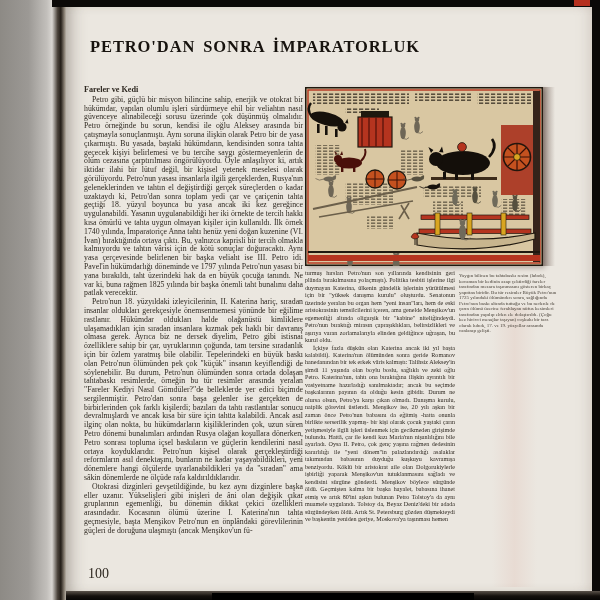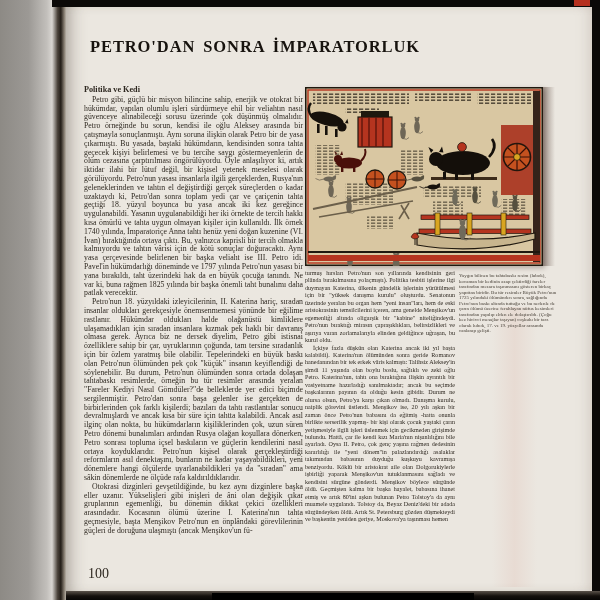--- a/index.html
+++ b/index.html
@@ -48,21 +48,21 @@
   <div class="page"></div>
   <div class="scan-top-bar"></div>
   <div class="scan-right-bar"></div>
   <div class="scan-bottom-bar"></div>
   <div class="scan-bottom-block"></div>
   <div class="scan-corner-mark"></div>
 
   <h1 class="page-title">PETRO'DAN SONRA İMPARATORLUK</h1>
 
   <div class="col left-col">
-    <p class="heading">Politika ve Kedi</p>
+    <p class="heading">Fareler ve Kedi</p>
     <p>Petro gibi, güçlü bir misyon bilincine sahip, enerjik ve otokrat bir hükümdar, yapılan olumlu işleri sürdürmeye ehil bir veliahtın nasıl güvenceye alınabileceği sorusu üzerinde çok düşünmüş olmalıdır. Petro örneğinde bu sorun, kendisi ile oğlu Aleksey arasında bir çatışmayla sonuçlanmıştı. Aynı soruna ilişkin olarak Petro bir de yasa çıkarmıştı. Bu yasada, baştaki hükümdarın, kendisinden sonra tahta geçecek kişiyi belirlemesi ve bu tercihe saygı göstermeyenlerin de ölüm cezasına çarptırılması öngörülüyordu. Öyle anlaşılıyor ki, artık iktidar ilahi bir lütuf değil, bir kişisel yetenek meselesi olarak görülüyordu. Petro'nun yasası insanlarla ilgili gerçeklerden, Rusya'nın geleneklerinden ve tahtın el değiştirdiği gerçek süreçlerden o kadar uzaktaydı ki, Petro'dan sonra toplam yedi çar ve çariçenin tahta geçtiği 18. yüzyıl boyunca bu yasa ancak iki kez gereğince uygulanabildi. Yasanın uygulanabildiği her iki örnekte de tercih hakkı kısa ömürlü ve tahta uygun olmayan kişiler için kullanıldı. İlk örnek 1740 yılında, İmparatoriçe Anna tahtı henüz yeni doğan kuzenine (VI. İvan) bıraktığında ortaya çıktı. Bu, yalnızca kaprisli bir tercih olmakla kalmıyordu ve tahtın vârisi için de kötü sonuçlar doğuracaktı. Aynı yasa çerçevesinde belirlenen bir başka veliaht ise III. Petro idi. Pavel'in hükümdarlığı döneminde ve 1797 yılında Petro'nun yasası bir yana bırakıldı, taht üzerindeki hak da en büyük çocuğa tanındı. Ne var ki, buna rağmen 1825 yılında bir başka önemli taht bunalımı daha patlak verecektir.</p>
     <p>Petro'nun 18. yüzyıldaki izleyicilerinin, II. Katerina hariç, sıradan insanlar oldukları gerekçesiyle önemsenmemesi yönünde bir eğilime rastlanır. Hükümdar oldukları halde olağanüstü kimliklere ulaşamadıkları için sıradan insanlara kızmak pek haklı bir davranış olmasa gerek. Ayrıca biz ne dersek diyelim, Petro gibi istisnai özelliklere sahip bir çar, uyruklarının çoğunda, tam tersine sıradanlık için bir özlem yaratmış bile olabilir. Tepelerindeki en büyük baskı olan Petro'nun ölümünden pek çok "küçük" insanın keyiflendiği de söylenebilir. Bu durum, Petro'nun ölümünden sonra ortada dolaşan tahtabaskı resimlerde, örneğin bu tür resimler arasında yeralan "Fareler Kediyi Nasıl Gömdüler?"de belleklerde yer edici biçimde sergilenmiştir. Petro'dan sonra başa gelenler ise gerçekten de birbirlerinden çok farklı kişilerdi; bazıları da tahtı rastlantılar sonucu devralmışlardı ve ancak kısa bir süre için tahtta kalabildi. Ancak asıl ilginç olan nokta, bu hükümdarların kişiliklerinden çok, uzun süren Petro dönemi bunalımları ardından Rusya olağan koşullara dönerken, Petro sonrası topluma içsel baskıların ve güçlerin kendilerini nasıl ortaya koyduklarıdır. Petro'nun kişisel olarak gerçekleştirdiği reformların asıl denektaşını, bunların ne kadar yaşayabildikleri, yeni dönemlere hangi ölçülerde uyarlanabildikleri ya da "sıradan" ama sâkin dönemlerde ne ölçüde rafa kaldırıldıklarıdır.</p>
     <p>Otokrasi dizginleri gevşetildiğinde, bu kez aynı dizginlere başka eller uzanır. Yükselişleri gibi inişleri de âni olan değişik çıkar gruplarının egemenliği, bu dönemin dikkat çekici özellikleri arasındadır. Kocasının ölümü üzerine I. Katerina'nın tahta geçmesiyle, başta Menşikov Petro'nun en önplândaki görevlilerinin güçleri de doruğuna ulaşmıştı (ancak Menşikov'un fü-</p>
   </div>
 
   <div class="figure-box">
     <svg width="238" height="179" viewBox="0 0 238 179">
       <defs>
         <pattern id="tx" width="6" height="3" patternUnits="userSpaceOnUse">
           <rect x="0" y="0.6" width="4.2" height="1.1" fill="#201a12"></rect>

